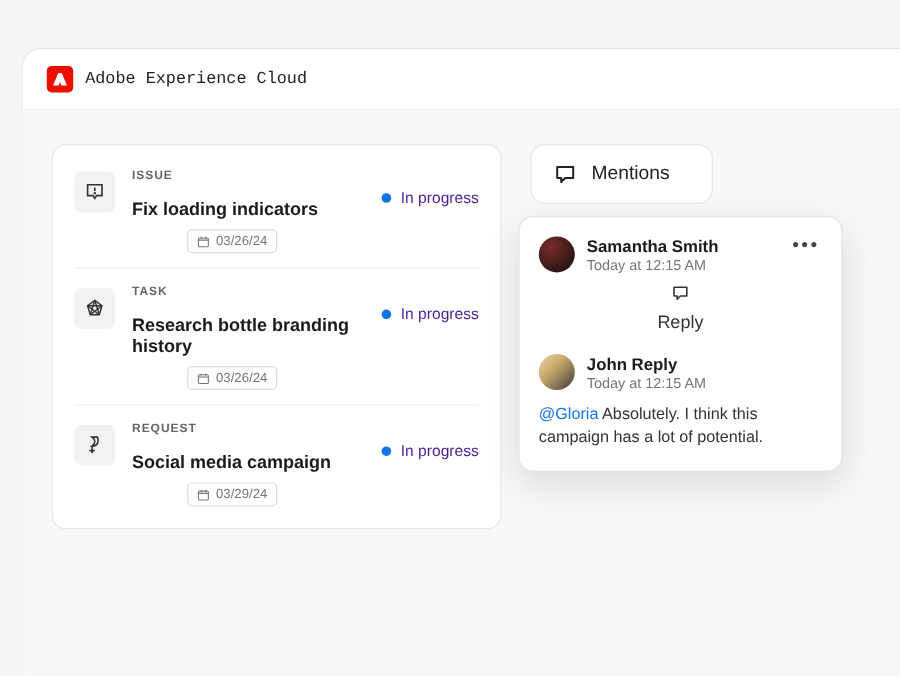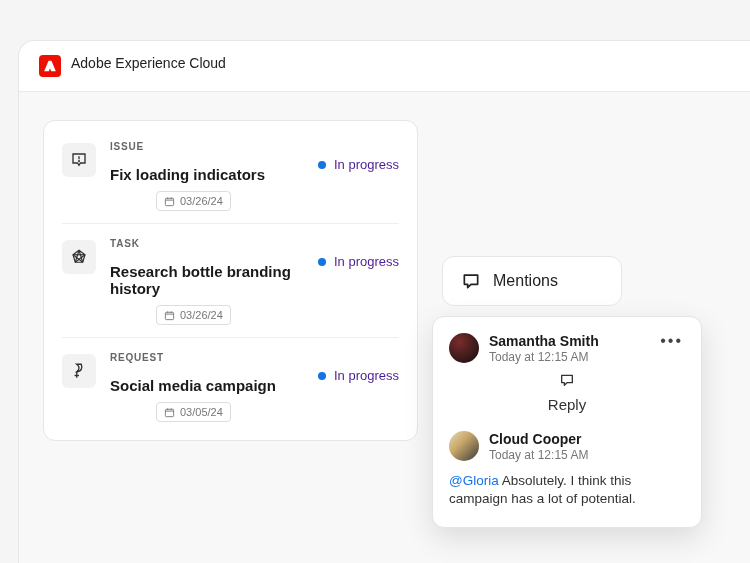--- a/index.html
+++ b/index.html
@@ -18,26 +18,27 @@
       right: 0;
       bottom: 0;
       background: #ffffff;
       border-radius: 16px 0 0 0;
       border: 1px solid #e6e6e6;
       border-right: none;
       border-bottom: none;
     }
     .topbar {
       display: flex;
-      align-items: flex-start;
+      align-items: center;
       gap: 10px;
       padding: 14px 20px;
       border-bottom: 1px solid #eaeaea;
       background: #fff;
       border-radius: 16px 0 0 0;
+      font-family: Liberation Mono, monospace;
     }
     .adobe-logo {
       width: 22px;
       height: 22px;
       background: #EB1000;
       border-radius: 4px;
       display: flex;
       align-items: center;
       justify-content: center;
     }
@@ -47,21 +48,21 @@
       padding: 28px 24px;
       background: #f8f8f8;
       height: calc(100% - 51px);
     }
     .greeting {
       font-size: 28px;
       font-weight: 800;
       color: #1a1a1a;
       margin-bottom: 22px;
     }
-    .main-row { display: flex; gap: 24px; align-items: center; }
+    .main-row { display: flex; gap: 24px; align-items: flex-start; }
     .work-card {
       background: #fff;
       border: 1px solid #e6e6e6;
       border-radius: 12px;
       padding: 6px 18px;
       width: 375px;
     }
     .work-item {
       display: flex;
       align-items: flex-start;
@@ -121,21 +122,21 @@
       font-size: 13px;
       color: #4c1d95;
       margin-top: 16px;
       flex-shrink: 0;
     }
     .status-dot {
       width: 8px; height: 8px;
       border-radius: 50%;
       background: #1473E6;
     }
-    .right-col { width: 180px; position: relative; }
+    .right-col { width: 152px; position: relative; }
     .mentions-card {
       background: #fff;
       border: 1px solid #e6e6e6;
       border-radius: 12px;
       padding: 14px 18px;
       display: flex;
       align-items: center;
       gap: 12px;
     }
     .mentions-card svg { width: 20px; height: 20px; stroke: #222; fill: none; }
@@ -278,21 +279,21 @@
             <div class="item-type">REQUEST</div>
             <div class="item-title">Social media campaign</div>
             <div class="item-meta">
               <span class="date-chip">
                 <svg viewBox="0 0 24 24" fill="none" stroke-width="2">
                     <rect x="3" y="5" width="18" height="16" rx="2"></rect>
                     <line x1="3" y1="9" x2="21" y2="9"></line>
                     <line x1="8" y1="3" x2="8" y2="7"></line>
                     <line x1="16" y1="3" x2="16" y2="7"></line>
                   </svg>
-                <span>03/05/24</span>
+                <span>03/29/24</span>
               </span>
             </div>
           </div>
           <div class="item-status">
             <span class="status-dot"></span>
             <span>In progress</span>
           </div>
         </div>
 
       </div>
@@ -321,21 +322,21 @@
                   <path d="M4 5h16v11H12l-4 4v-4H4z" stroke-linejoin="round"></path>
                 </svg>
               <span>Reply</span>
             </div>
           </div>
 
           <div class="mention-item">
             <div class="mention-head">
               <div class="avatar av2"></div>
               <div class="mention-head-text">
-                <div class="mention-name">Cloud Cooper</div>
+                <div class="mention-name">John Reply</div>
                 <div class="mention-time">Today at 12:15 AM</div>
               </div>
             </div>
             <div class="mention-body">
               <span class="mention-tag">@Gloria</span><span> Absolutely. I think this campaign has a lot of potential.</span>
             </div>
           </div>
 
         </div>
       </div>

